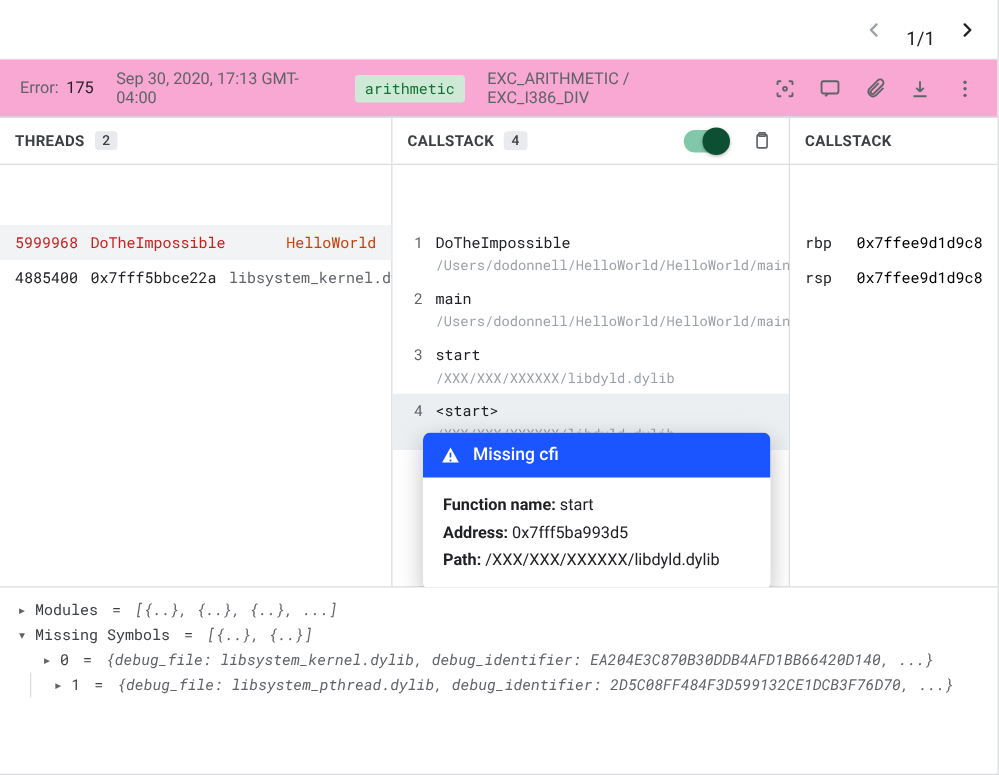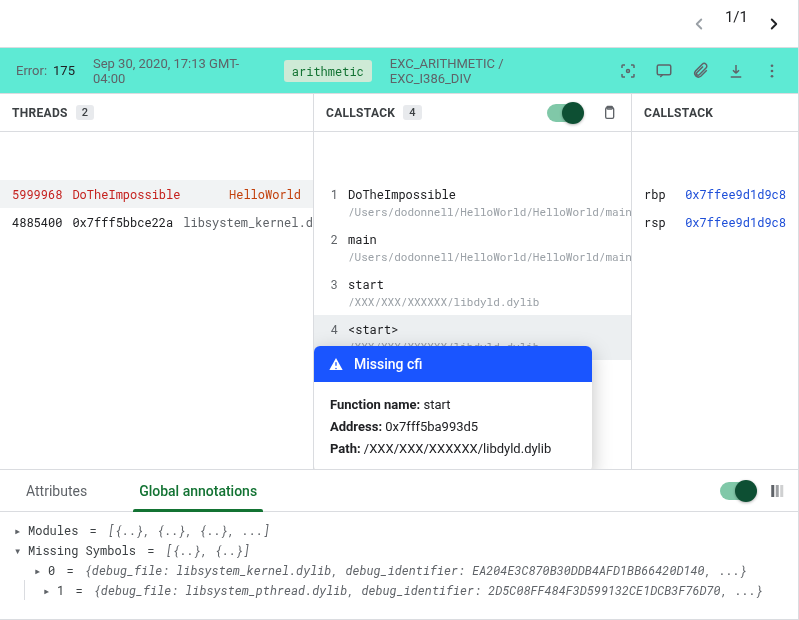--- a/index.html
+++ b/index.html
@@ -28,30 +28,30 @@
   .tab {
     padding: 0 24px; height: 100%; display: flex; align-items: center;
     font-size: 14px; color: #5f6368; position: relative; cursor: pointer;
   }
   .tab.active { color: #202124; font-weight: 500; }
   .tab.active::after {
     content: ""; position: absolute; left: 18px; right: 18px; bottom: -1px;
     height: 3px; background: #202124; border-radius: 2px 2px 0 0;
   }
   .spacer { flex: 1; }
-  .nav { display: flex; align-items: flex-start; gap: 6px; }
+  .nav { display: flex; align-items: flex-end; gap: 6px; }
   .nav-btn { width: 32px; height: 32px; display:flex;align-items:center;justify-content:center; color:#9aa0a6; cursor:pointer; }
   .nav-btn.enabled { color:#202124; }
   .nav-count { font-size: 15px; color:#202124; padding: 0 4px; }
   
   
   .infobar {
     display: flex; align-items: center; height: 46px;
     padding: 0 16px; gap: 18px; border-bottom: 1px solid #dadce0;
-    background: #5eead4;
+    background: #f9a8d4;
   }
   .infobar .label { color:#5f6368; }
   .badge {
     background: #ceead6; color: #137333; font-family: "Roboto Mono", monospace;
     font-size: 12px; padding: 3px 8px; border-radius: 3px;
   }
   .actions { display:flex; gap: 16px; color:#5f6368; }
   .action-icon { width:20px; height:20px; display:flex;align-items:center;justify-content:center; cursor:pointer; }
   
   
@@ -97,37 +97,37 @@
     cursor:pointer;
   }
   .frame .fline { display:flex; gap:10px; }
   .frame .idx { color:#5f6368; width:12px; text-align:right; }
   .frame .fn { color:#202124; }
   .frame .src { color:#9aa0a6; font-size:11px; padding-left:22px; margin-top:2px; }
   .frame.selected { background:#eceff1; }
   
   
   .popover {
-    position:absolute; left:0; top:166px; width:278px;
+    position:absolute; left:24px; top:166px; width:278px;
     background:#fff; border-radius:6px; box-shadow:0 6px 20px rgba(0,0,0,0.25);
     overflow:hidden; z-index:5;
   }
   .popover-header {
     background:#1a55ff; color:#fff; padding:10px 14px; display:flex; align-items:center; gap:10px;
     font-size:14px; font-weight:500;
   }
   .popover-body { padding:12px 16px; font-size:13px; line-height:1.7; }
   .popover-body b { font-weight:700; }
   
   
   .reg-row {
     display:flex; padding:6px 12px; font-family:"Roboto Mono",monospace; font-size:12px;
   }
   .reg-row .rname { width:56px; }
-  .reg-row .rval { color:#1d4ed8; }
+  .reg-row .rval { color:#000000; }
   
   
   .bottom {
     height: 150px; display:flex; flex-direction:column;
   }
   .bottom-tabs {
     display:flex; align-items:center; height:42px; border-bottom:1px solid #dadce0; padding-right:10px;
   }
   .btab { padding:0 26px; height:100%; display:flex; align-items:center; font-size:14px; color:#5f6368; position:relative; cursor:pointer;}
   .btab.active { color:#137333; font-weight:500; }
@@ -301,37 +301,20 @@
       </div>
       <div class="reg-row">
         <span class="rname">rsp</span>
         <span class="rval">0x7ffee9d1d9c8</span>
       </div>
     </div>
   </div>
 </div>
 
 <div class="bottom">
-  <div class="bottom-tabs">
-    <div class="btab">
-      <span>Attributes</span>
-    </div>
-    <div class="btab active">
-      <span>Global annotations</span>
-    </div>
-    <div class="spacer"></div>
-    <div class="toggle"></div>
-    <div class="columns-icon" style="margin-left:14px;">
-      <svg width="18" height="18" viewBox="0 0 24 24" fill="currentColor">
-          <rect x="3" y="4" width="4" height="16"></rect>
-          <rect x="9" y="4" width="4" height="16" opacity="0.6"></rect>
-          <rect x="15" y="4" width="4" height="16" opacity="0.3"></rect>
-        </svg>
-    </div>
-  </div>
   <div class="bottom-body">
     <div class="tree-row">
       <span class="tree-toggle">▸</span>
       <span>Modules</span>
       <span>&nbsp;=&nbsp;</span>
       <span class="italic">[{..}, {..}, {..}, ...]</span>
     </div>
     <div class="tree-row">
       <span class="tree-toggle">▾</span>
       <span>Missing Symbols</span>

